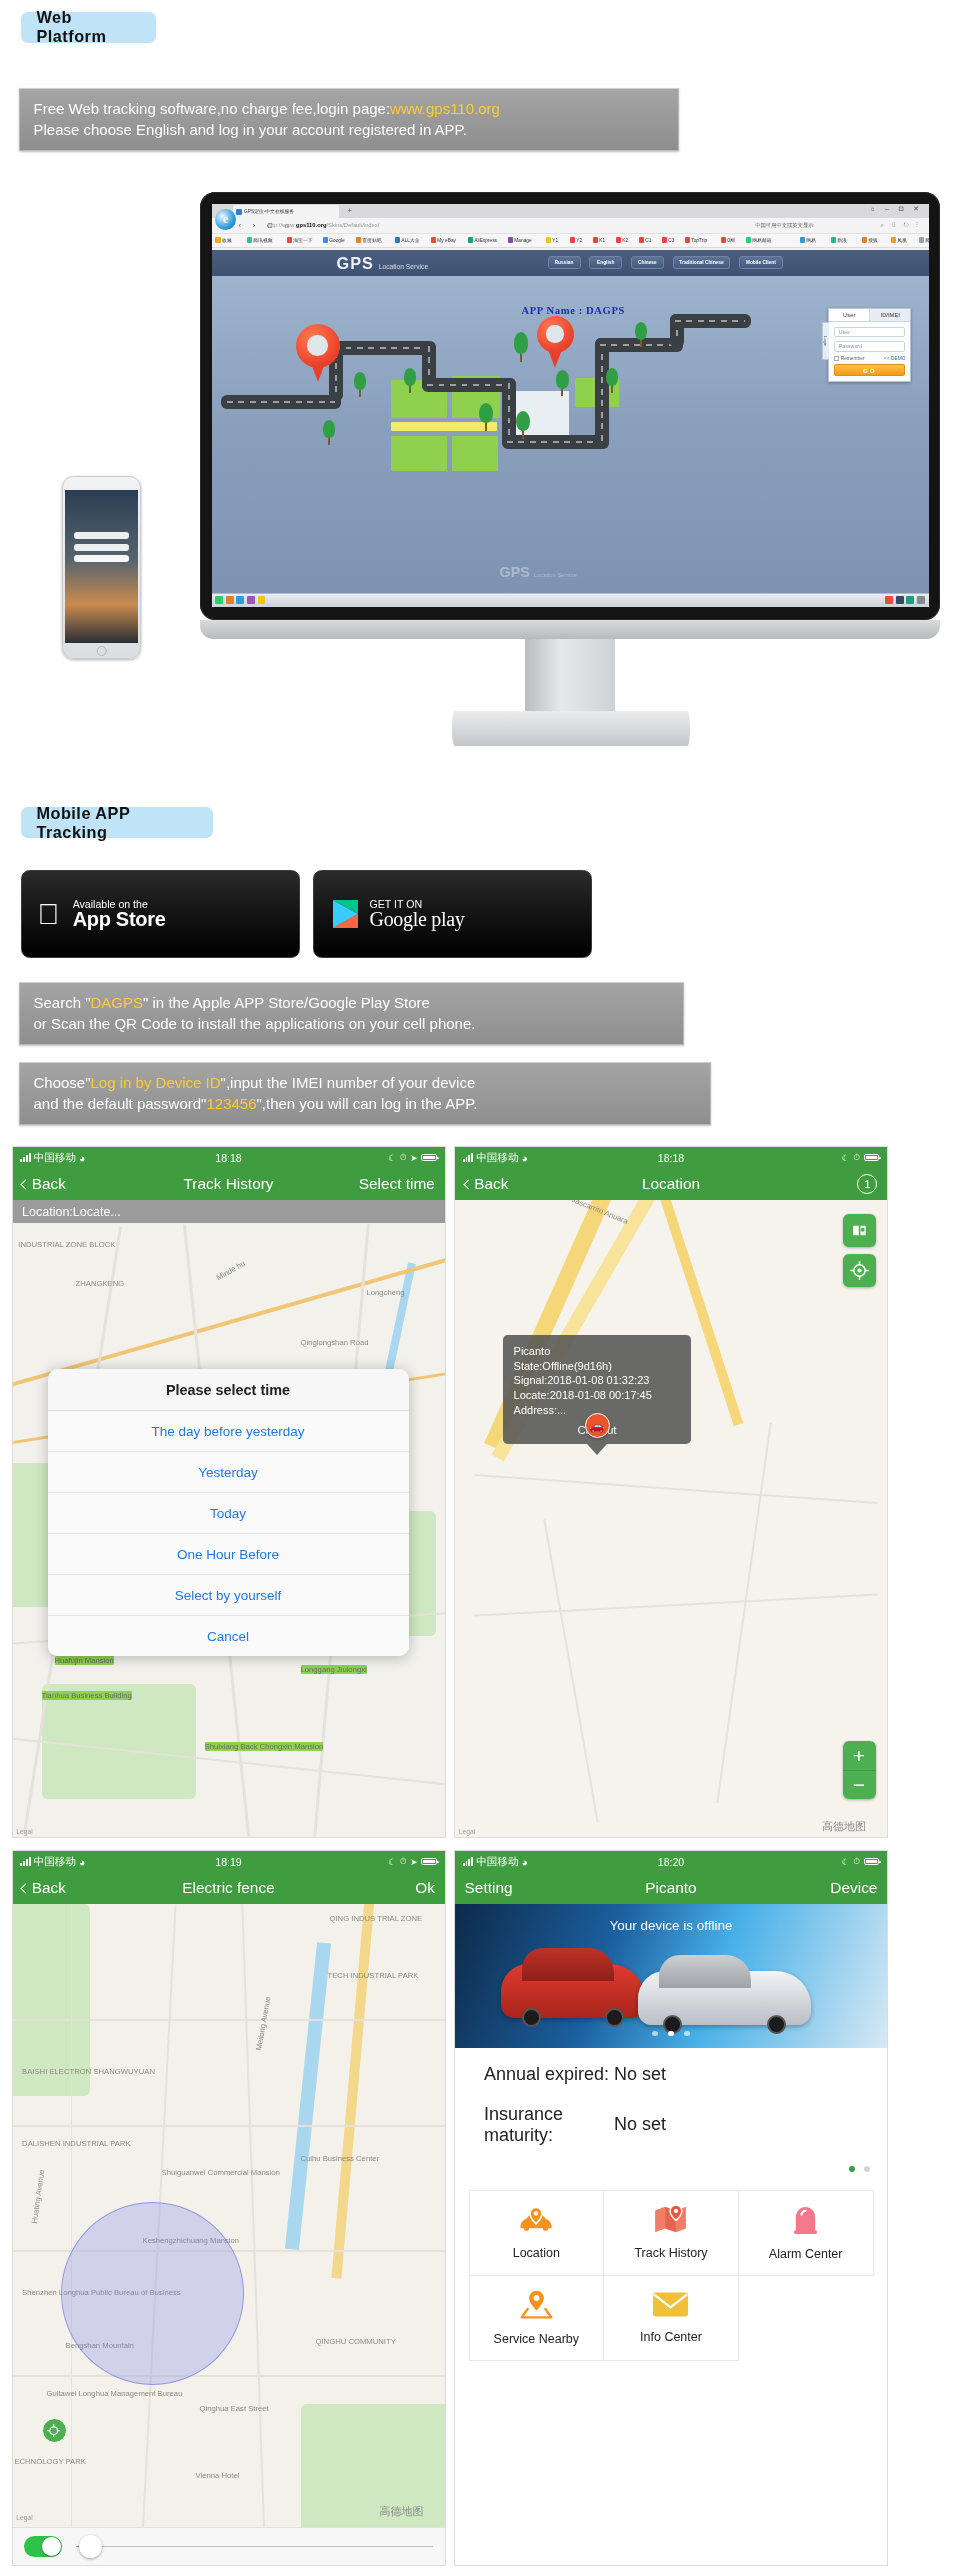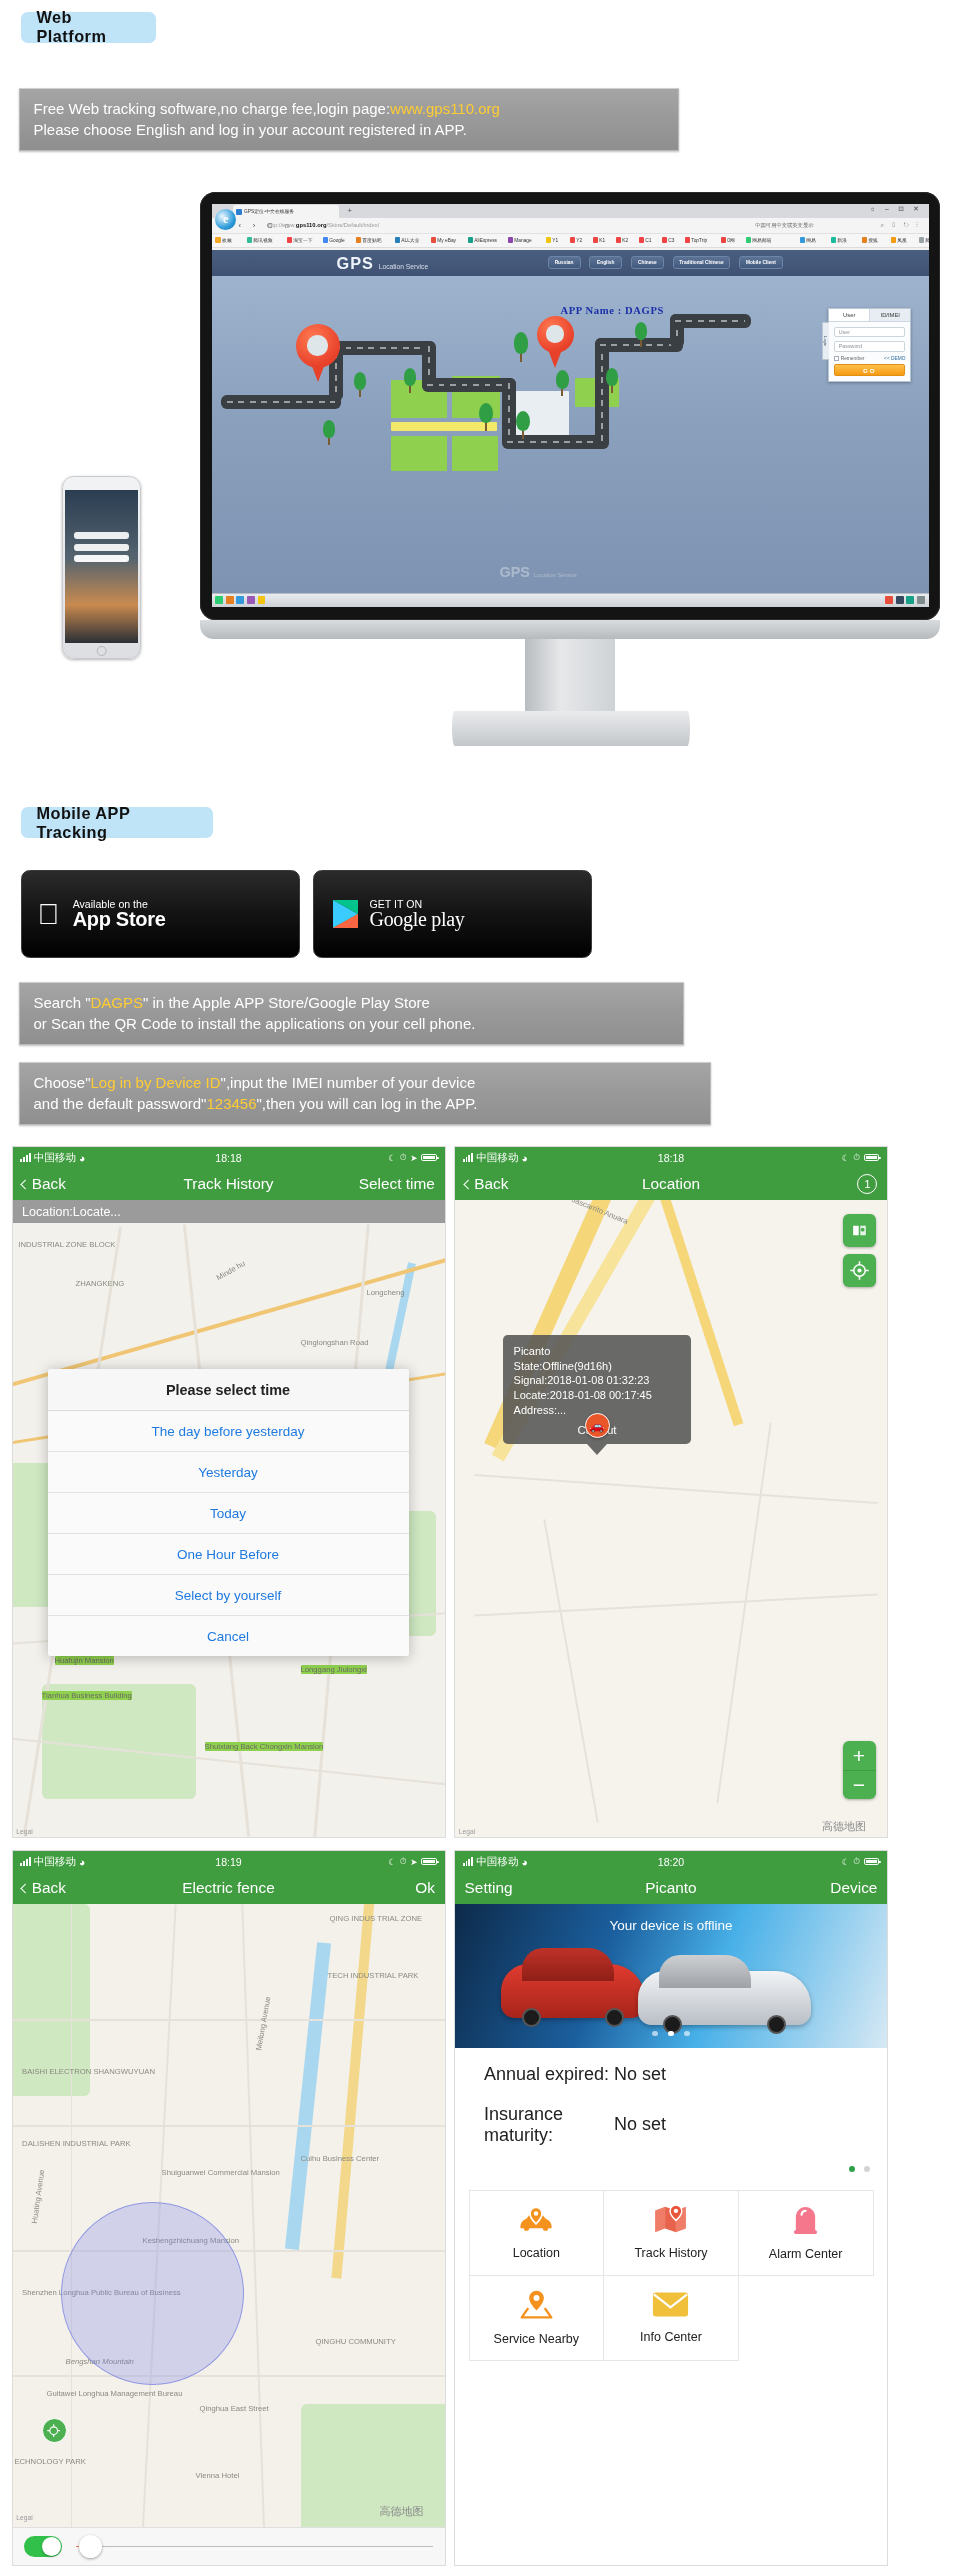--- a/index.html
+++ b/index.html
@@ -312,21 +312,21 @@
   .map-water { position:absolute; background:#a9d7ef; }
   .map-lbl {
     position:absolute; font-size:7.7px; color:#8a8a80; white-space:nowrap;
   }
   .map-lbl.blk { color:#6b6b63; }
   .legal { position:absolute; left:3.8px; bottom:1.9px; font-size:6.7px; color:#999; }
   .amaplogo { position:absolute; right:21px; bottom:2.9px; font-size:11px; color:#8a8a8a; }
 
   
   .sheet {
-    position:absolute; border-radius:3px; overflow:hidden;
+    position:absolute; border-radius:10px; overflow:hidden;
     background:#f2f2f2;
     box-shadow:0 1.9px 13.5px rgba(0,0,0,.25);
   }
   .sheet-title {
     background:#f7f7f7; color:#222; font-size:14.4px; font-weight:bold;
     text-align:center; padding:12.5px 5.8px;
     border-bottom:1px solid #dcdcdc;
   }
   .sheet-item {
     background:#fafafa; color:#1f7ae0; font-size:13.5px;
@@ -523,21 +523,21 @@
         <div style="position:absolute; left:336px; display:flex; gap:8.7px;">
           <div class="navbtn">Russian</div>
           <div class="navbtn">English</div>
           <div class="navbtn">Chinese</div>
           <div class="navbtn">Traditional Chinese</div>
           <div class="navbtn">Mobile Client</div>
         </div>
       </div>
 
       <div class="hero" style="top:72px; bottom:13.5px;">
-        <div class="appname" style="left:310px; top:29px;margin-left:39px;">APP  Name : DAGPS</div>
+        <div class="appname" style="left:310px; top:29px;">APP  Name : DAGPS</div>
 
         <div class="blk" style="left:179px; top:104px; width:56px; height:38px;"></div>
         <div class="blk" style="left:240px; top:100px; width:48px; height:42px;"></div>
         <div class="blk y" style="left:179px; top:146px; width:106px; height:9.6px;"></div>
         <div class="blk" style="left:179px; top:160px; width:56px; height:35px;"></div>
         <div class="blk" style="left:240px; top:160px; width:46px; height:35px;"></div>
         <div class="blk w" style="left:294px; top:115px; width:63px; height:52px;"></div>
         <div class="blk" style="left:363px; top:102px; width:44px; height:29px;"></div>
 
         <div class="road dash" style="left:9.6px; top:119px; width:120px; height:14.4px;"></div>
@@ -875,21 +875,21 @@
       <div class="map-road faint" style="left:240px; top:0px; width:1.9px; height:673px; transform:rotate(-2deg);"></div>
       <div class="map-road faint" style="left:0px; top:115px; width:434px; height:1.9px;"></div>
       <div class="map-road faint" style="left:0px; top:221px; width:434px; height:1.9px;"></div>
       <div class="map-road faint" style="left:0px; top:346px; width:434px; height:1.9px;"></div>
       <div class="map-road faint" style="left:0px; top:471px; width:434px; height:1.9px;"></div>
 
       <div class="map-lbl" style="left:317px; top:9.6px;">QING INDUS TRIAL ZONE</div>
       <div class="map-lbl" style="left:9.6px; top:163px;">BAISHI ELECTRON SHANGWUYUAN</div>
       <div class="map-lbl" style="left:9.6px; top:235px;">DALISHEN INDUSTRIAL PARK</div>
       <div class="map-lbl" style="left:9.6px; top:384px;">Shenzhen Longhua Public Bureau of Business</div>
-      <div class="map-lbl" style="left:53px; top:453px;font-style:italic;">Bengshan Mountain</div>
+      <div class="map-lbl" style="left:53px; top:437px;">Bengshan Mountain</div>
       <div class="map-lbl" style="left:34px; top:485px;">Guitawei Longhua Management Bureau</div>
       <div class="map-lbl" style="left:183px; top:567px;">Vienna Hotel</div>
       <div class="map-lbl" style="left:303px; top:433px;">QINGHU COMMUNITY</div>
       <div class="map-lbl" style="left:315px; top:67px;">TECH INDUSTRIAL PARK</div>
       <div class="map-lbl" style="left:223px; top:115px; transform:rotate(-80deg);">Meilong Avenue</div>
       <div class="map-lbl" style="left:288px; top:250px;">Cuihu Business Center</div>
       <div class="map-lbl" style="left:149px; top:264px;">Shuiguanwei Commercial Mansion</div>
       <div class="map-lbl" style="left:130px; top:332px;">Keshengzhichuang Mansion</div>
       <div class="map-lbl" style="left:-1.9px; top:288px; transform:rotate(-82deg);">Huating Avenue</div>
       <div class="map-lbl" style="left:187px; top:500px;">Qinghua East Street</div>

